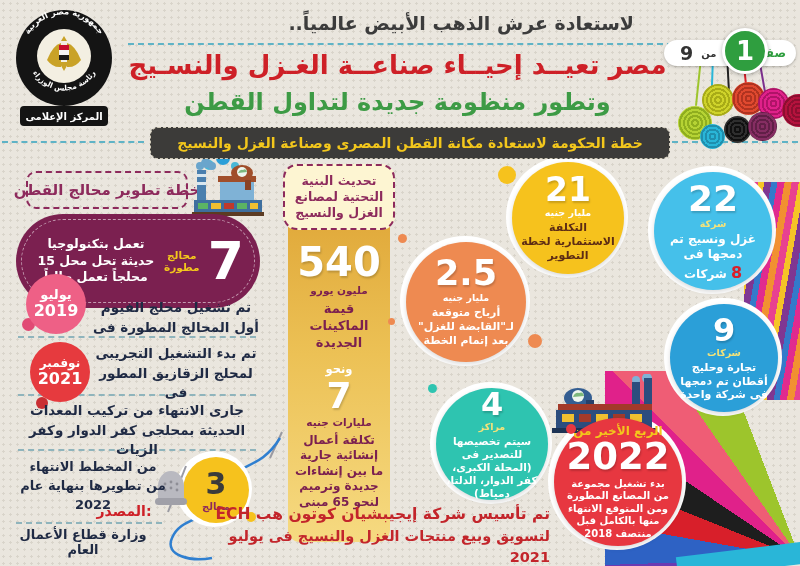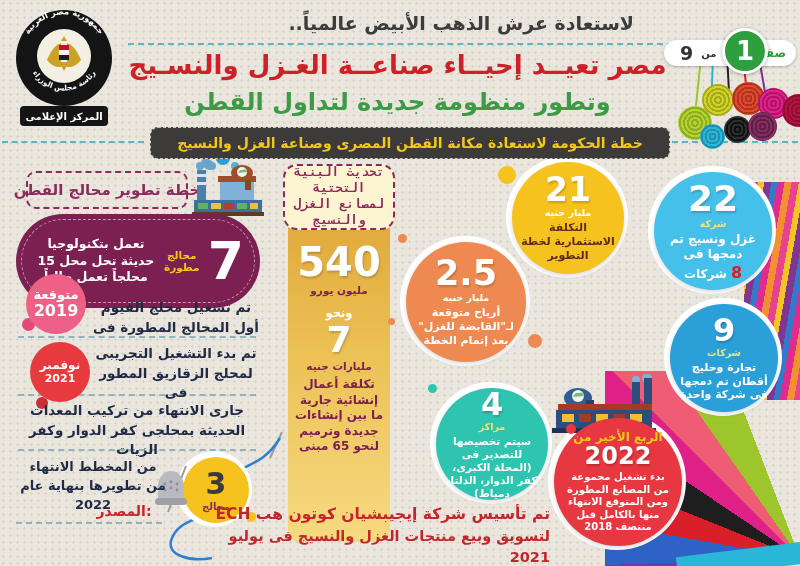--- a/index.html
+++ b/index.html
@@ -56,21 +56,21 @@
     display:flex;flex-direction:column;align-items:center;justify-content:center;line-height:1;}
   .source-label{left:86px;top:503px;width:76px;font-size:14px;color:#ce2027;font-weight:bold;text-align:center;z-index:3;}
   .source-value{left:2px;top:527px;width:162px;font-size:13px;color:#1f2a44;font-weight:bold;text-align:center;z-index:3;direction:rtl;}
 
   
   .mid-panel{left:288px;top:200px;width:102px;height:342px;border-radius:12px;z-index:2;
     background:linear-gradient(180deg,#dfa637 0%,#ecc155 45%,#f6da81 100%);
     display:flex;flex-direction:column;align-items:center;text-align:center;padding:42px 6px 8px 6px;box-sizing:border-box;}
   .mid-header{left:283px;top:164px;width:112px;height:66px;background:#fdf5d2;border:2px dashed #8d2a5c;border-radius:14px;
     color:#8d2a5c;font-size:12.5px;font-weight:bold;display:flex;align-items:center;justify-content:center;
-    text-align:center;line-height:1.3;z-index:3;box-sizing:border-box;padding:3px;direction:rtl;font-family:Liberation Mono, monospace;}
+    text-align:center;line-height:1.3;z-index:3;box-sizing:border-box;padding:3px;direction:rtl;}
   .mnum{color:#fff;font-weight:bold;line-height:1;text-shadow:1px 2px 2px rgba(0,0,0,.18);}
   .munit{color:#7b2050;font-size:10.5px;font-weight:bold;margin-top:2px;}
   .mtext{color:#7b2050;font-size:13px;font-weight:bold;line-height:1.3;margin-top:5px;direction:rtl;}
   .mconn{color:#fff;font-size:11.5px;font-weight:bold;margin-top:10px;}
 
   
   .halo{background:#fff;border-radius:50%;z-index:2;}
   .bubble{border-radius:50%;display:flex;flex-direction:column;align-items:center;justify-content:center;
     text-align:center;color:#fff;z-index:3;box-shadow:0 2px 5px rgba(0,0,0,.15);direction:rtl;}
   .b-num{font-weight:bold;line-height:1;text-shadow:1px 2px 2px rgba(0,0,0,.18);}
@@ -184,29 +184,29 @@
     <rect x="2" y="54" width="72" height="4" fill="#5c3b22"></rect>
   </svg>
 
   <div class="abs gins-box">
     <div class="gins-num">7</div>
     <div class="gins-unit">محالج مطورة</div>
     <div class="gins-text">تعمل بتكنولوجيا حديثة تحل محل 15 محلجاً تعمل حالياً</div>
   </div>
 
   <div class="abs datecircle" style="left:26px;top:274px;width:60px;height:60px;background:#ee6086;">
-    <span style="font-size:13px;">متوقعة</span>
+    <span style="font-size:13px;">يوليو</span>
     <span style="font-size:16px;">2019</span>
   </div>
   <div class="abs m-text" style="left:92px;top:277px;width:168px;margin-top:21px;">تم تشغيل محلج الفيوم أول المحالج المطورة فى</div>
   <div class="abs dash2" style="left:18px;top:336px;width:238px;"></div>
 
   <div class="abs datecircle" style="left:30px;top:342px;width:60px;height:60px;background:#e63a3e;">
     <span style="font-size:12px;">نوفمبر</span>
-    <span style="font-size:11px;">2021</span>
+    <span style="font-size:16px;">2021</span>
   </div>
   <div class="abs m-text" style="left:92px;top:344px;width:168px;">تم بدء التشغيل التجريبى لمحلج الزقازيق المطور فى</div>
   <div class="abs dash2" style="left:18px;top:394px;width:238px;"></div>
 
   <div class="abs m-text" style="left:12px;top:401px;width:250px;font-size:13.5px;">جارى الانتهاء من تركيب المعدات الحديثة بمحلجى كفر الدوار وكفر الزيات</div>
   <div class="abs dash2" style="left:18px;top:449px;width:238px;"></div>
 
   <div class="abs plan-halo"></div>
   <div class="abs plan-badge">
     <span style="font-size:30px;color:#3b3b3b;font-weight:bold;">3</span>
@@ -220,29 +220,31 @@
       <circle cx="21" cy="18" r="1.4" fill="#8e8e96"></circle>
       <circle cx="27" cy="20" r="1.4" fill="#8e8e96"></circle>
     <circle cx="15" cy="26" r="1.4" fill="#8e8e96"></circle>
       <circle cx="21" cy="24" r="1.4" fill="#8e8e96"></circle>
       <circle cx="27" cy="26" r="1.4" fill="#8e8e96"></circle>
   </svg>
   <div class="abs m-text" style="left:18px;top:458px;width:150px;font-size:13px;">من المخطط الانتهاء من تطويرها بنهاية عام 2022</div>
 
   <div class="abs source-label">المصدر:</div>
   <div class="abs dash2" style="left:16px;top:522px;width:146px;"></div>
+  <div class="abs source-value">وزارة قطاع الأعمال العام</div>
 
   <svg class="abs" style="left:140px;top:430px;z-index:1;" width="150" height="136" viewBox="0 0 150 136">
     <line x1="142" y1="2" x2="130" y2="28" stroke="#9a9aa2" stroke-width="2"></line>
     <path d="M140 8 C 118 44, 92 30, 82 62 C 72 94, 42 84, 32 108 C 24 126, 52 132, 72 128" stroke="#2f7fd0" fill="none" stroke-width="2.5"></path>
   </svg>
 
   <div class="abs mid-panel">
     <div class="mnum" style="font-size:40px;">540</div>
     <div class="munit">مليون يورو</div>
+    <div class="mtext">قيمة الماكينات الجديدة</div>
     <div class="mconn">ونحو</div>
     <div class="mnum" style="font-size:36px;margin-top:2px;">7</div>
     <div class="munit">مليارات جنيه</div>
     <div class="mtext" style="font-size:12px;">تكلفة أعمال إنشائية جارية ما بين إنشاءات جديدة وترميم لنحو 65 مبنى</div>
   </div>
   <div class="abs mid-header">تحديث البنية التحتية لمصانع الغزل والنسيج</div>
 
   <div class="abs halo" style="left:506px;top:156px;width:122px;height:122px;"></div>
   <div class="abs bubble" style="left:512px;top:162px;width:112px;height:112px;background:#f6c21d;">
     <div class="b-num" style="font-size:33px;">21</div>
@@ -280,21 +282,21 @@
   <div class="abs halo" style="left:430px;top:382px;width:122px;height:122px;"></div>
   <div class="abs bubble" style="left:436px;top:388px;width:112px;height:112px;background:#2ec4b0;">
     <div class="b-num" style="font-size:32px;">4</div>
     <div class="b-unit" style="color:#f3e27a;">مراكز</div>
     <div class="b-text" style="font-size:10.5px;">سيتم تخصيصها للتصدير فى (المحلة الكبرى، كفر الدوار، الدلتا، دمياط)</div>
   </div>
 
   <div class="abs halo" style="left:548px;top:412px;width:138px;height:138px;"></div>
   <div class="abs bubble" style="left:554px;top:418px;width:128px;height:128px;background:#e73740;">
     <div style="font-size:12px;color:#f3c71c;font-weight:bold;">الربع الأخير من</div>
-    <div class="b-num" style="font-size:24px;">2022</div>
+    <div class="b-num" style="font-size:37px;">2022</div>
     <div class="b-text" style="font-size:10px;">بدء تشغيل مجموعة من المصانع المطورة ومن المتوقع الانتهاء منها بالكامل قبل منتصف 2018</div>
   </div>
 
   <div class="abs halo" style="left:648px;top:166px;width:128px;height:128px;"></div>
   <div class="abs bubble" style="left:654px;top:172px;width:118px;height:118px;background:#45c0ea;">
     <div class="b-num" style="font-size:36px;">22</div>
     <div class="b-unit" style="color:#f3e27a;">شركة</div>
     <div class="b-text" style="font-size:12px;">غزل ونسيج تم دمجها فى</div>
     <div style="font-weight:bold;font-size:12px;margin-top:1px;">
       <span style="color:#d81f2a;font-size:16px;">8</span>

